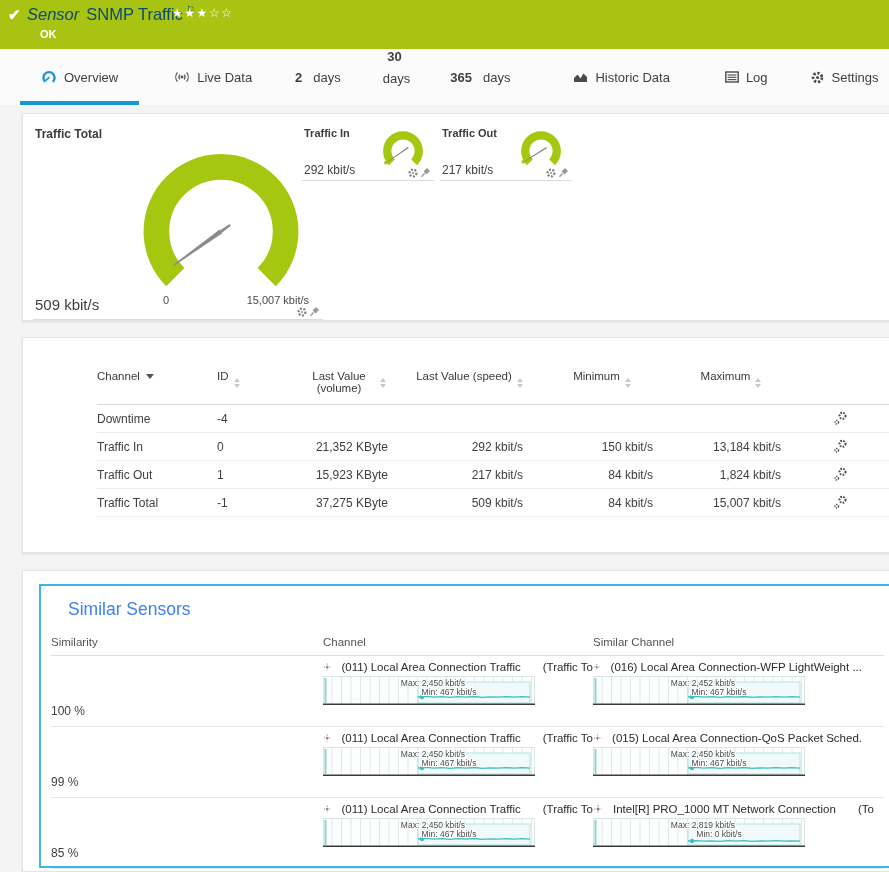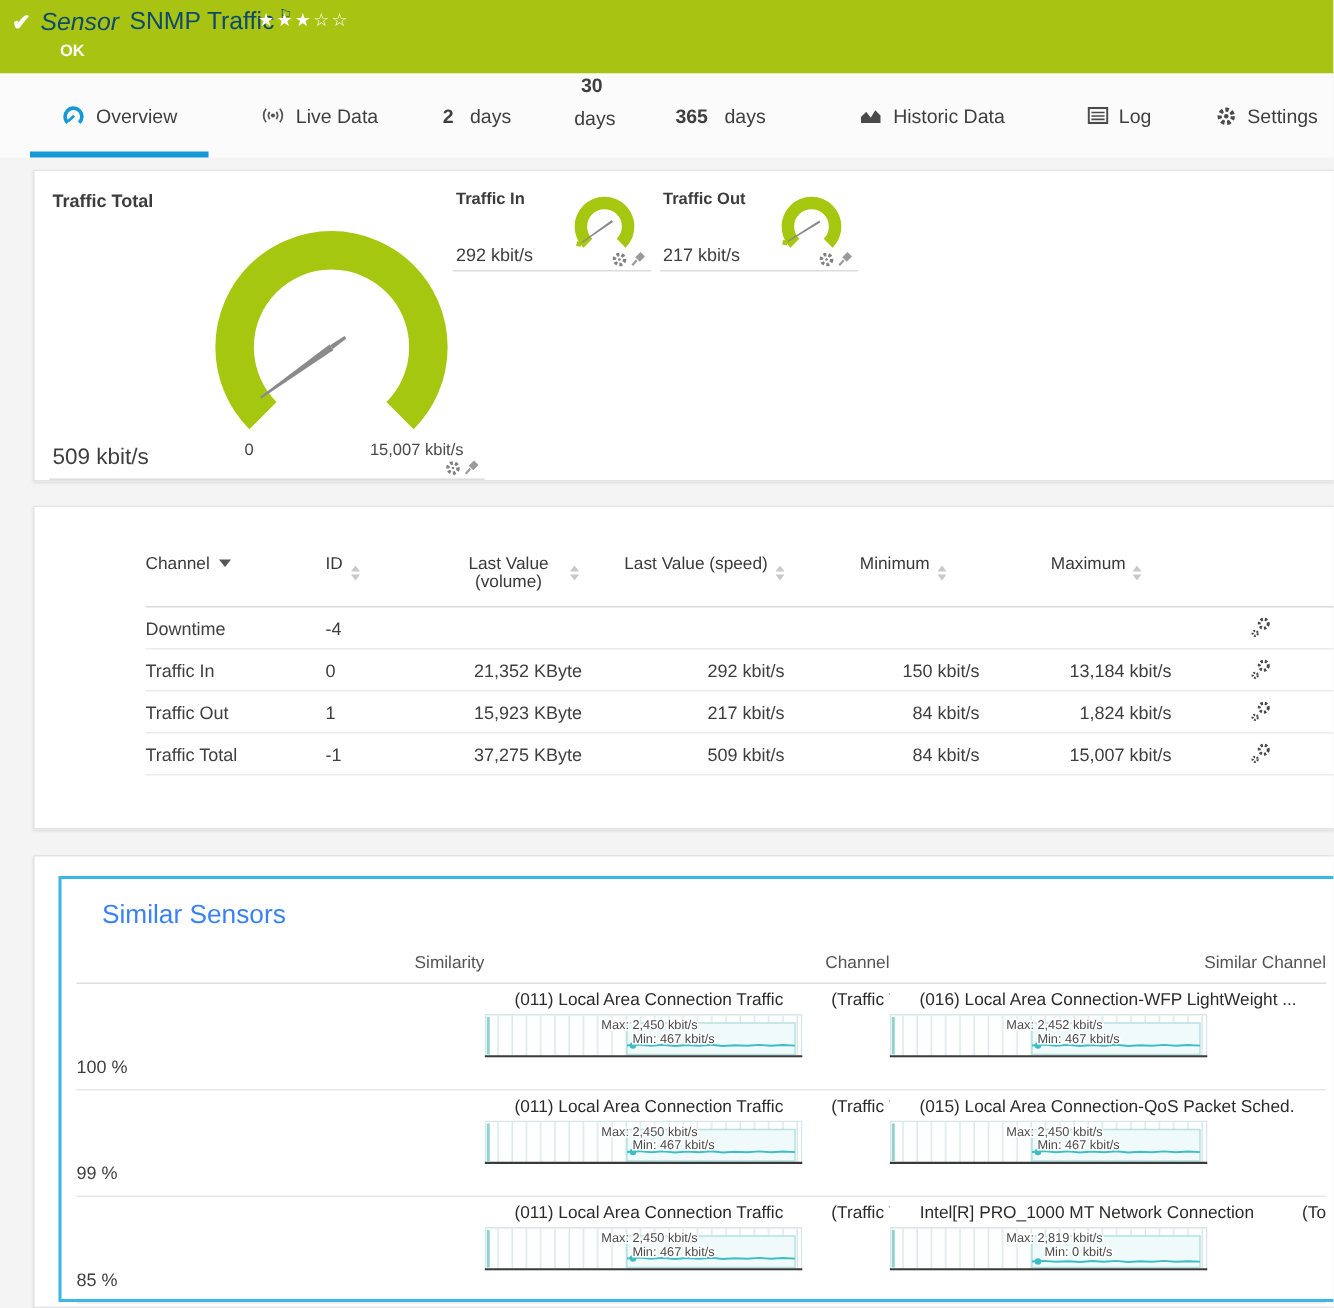--- a/index.html
+++ b/index.html
@@ -66,25 +66,25 @@
   .tri-down{width:0;height:0;border-left:3.5px solid transparent;border-right:3.5px solid transparent;
     border-top:4px solid #c9c9c9;}
   .tri-active{width:0;height:0;border-left:4px solid transparent;border-right:4px solid transparent;
     border-top:5px solid #555;display:inline-block;margin-left:6px;vertical-align:1px;}
 
   
   .similar-box{position:absolute;left:16px;top:13px;right:9px;bottom:3px;border:2px solid #3ab6e8;}
   .similar-title{margin:13px 0 0 27px;font-size:17.5px;color:#3b82f6;}
   .sim-grid{margin:16px 8px 0 10px;}
   .sim-head{display:grid;grid-template-columns:272px 270px 1fr;font-size:11.5px;color:#555;
-    padding-bottom:7px;border-bottom:1px solid #dedede;text-align:right;}
+    padding-bottom:7px;border-bottom:1px solid #dedede;}
   .sim-row{display:grid;grid-template-columns:272px 270px 1fr;height:70px;border-bottom:1px solid #e8e8e8;}
   .sim-pct{align-self:end;padding-bottom:8px;font-size:12px;color:#3f3f3f;}
   .sim-cell{padding-top:5px;overflow:hidden;}
-  .ch-name{font-size:11.5px;color:#2b2b2b;white-space:nowrap;display:flex;align-items:center;gap:20px;cursor:pointer;}
+  .ch-name{font-size:11.5px;color:#2b2b2b;white-space:nowrap;display:flex;align-items:center;gap:10px;cursor:pointer;}
   .ch-suffix{margin-left:12px;}
   .spark{margin-top:3px;display:block;cursor:pointer;}
   .spark text{font-size:8.5px;fill:#4a4a4a;paint-order:stroke;stroke:#fff;stroke-width:2px;}
 </style>
 </head>
 <body>
 
 <svg width="0" height="0" style="position:absolute" aria-hidden="true">
   <defs>
     <pattern id="gridpat" width="9.5" height="29" patternUnits="userSpaceOnUse">

